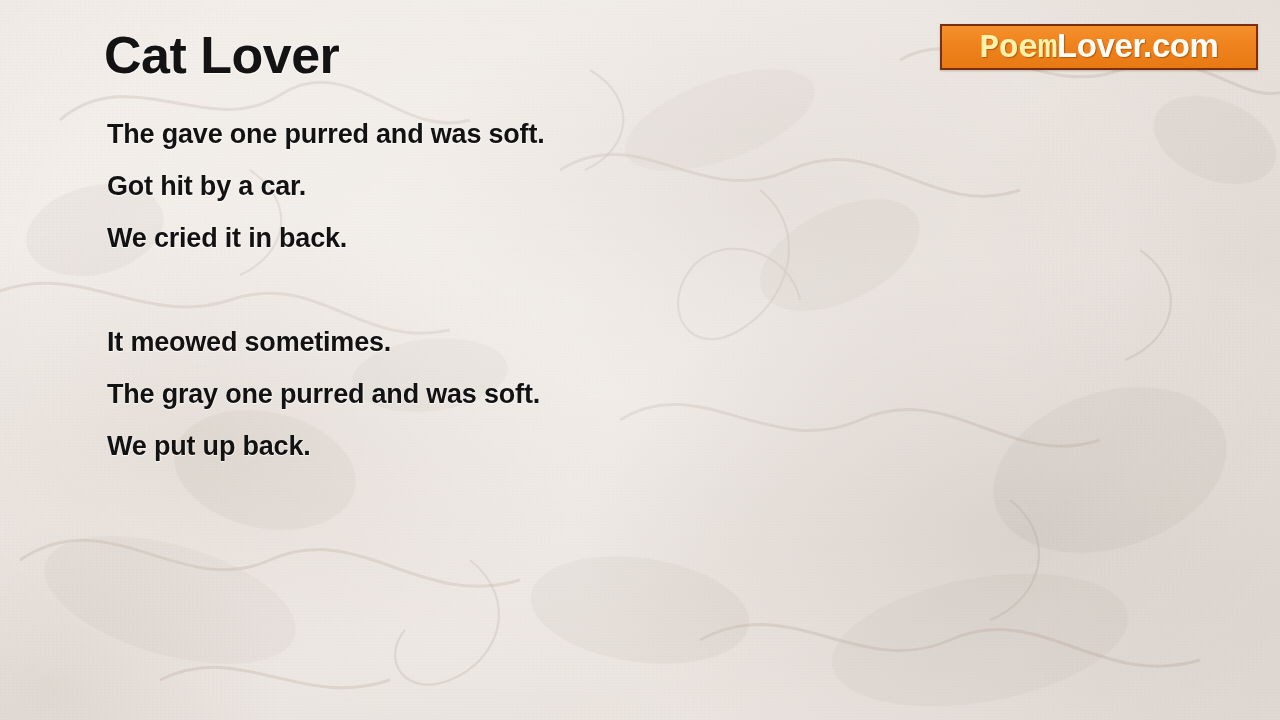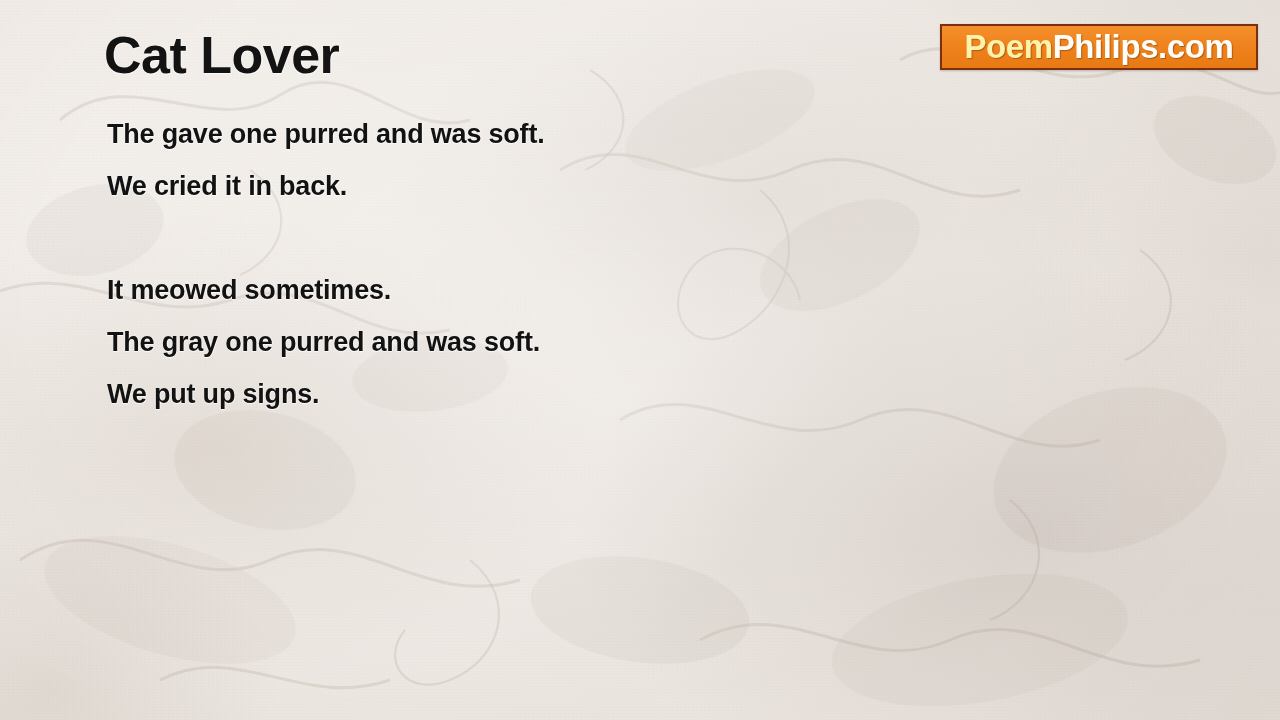--- a/index.html
+++ b/index.html
@@ -95,20 +95,21 @@
     font-size: 33px;
     font-weight: bold;
     line-height: 34px;
     letter-spacing: -0.4px;
     white-space: nowrap;
   }
 
   #site-logo .logo-poem {
     color: #fff3ab;
     text-shadow: 1px 1px 1px rgba(120,60,10,0.55);
+    font-family: Liberation Mono, monospace;
   }
 
   #site-logo .logo-hunter {
     color: #fffdf8;
     text-shadow: 1px 1px 1px rgba(120,60,10,0.55);
   }
 
   
   #poem-body {
     position: absolute;
@@ -192,26 +193,27 @@
       </g>
     </svg>
   </div>
 
   <div class="texture-layer tex-grain"></div>
   <div class="texture-layer tex-vignette"></div>
 
   <h1 id="poem-title">Cat Lover</h1>
 
   <div id="site-logo">
-    <span class="logo-text"><span class="logo-poem">Poem</span><span class="logo-hunter">Philips.com</span></span>
+    <span class="logo-text"><span class="logo-poem">Poem</span><span class="logo-hunter">Lover.com</span></span>
   </div>
 
   <div id="poem-body">
     <div class="poem-line">The gave one purred and was soft.</div>
+    <div class="poem-line">Got hit by a car.</div>
     <div class="poem-line">We cried it in back.</div>
     <div class="poem-line blank"></div>
     <div class="poem-line">It meowed sometimes.</div>
     <div class="poem-line">The gray one purred and was soft.</div>
-    <div class="poem-line">We put up signs.</div>
+    <div class="poem-line">We put up back.</div>
   </div>
 
 
 </div>
 
 </body></html>

